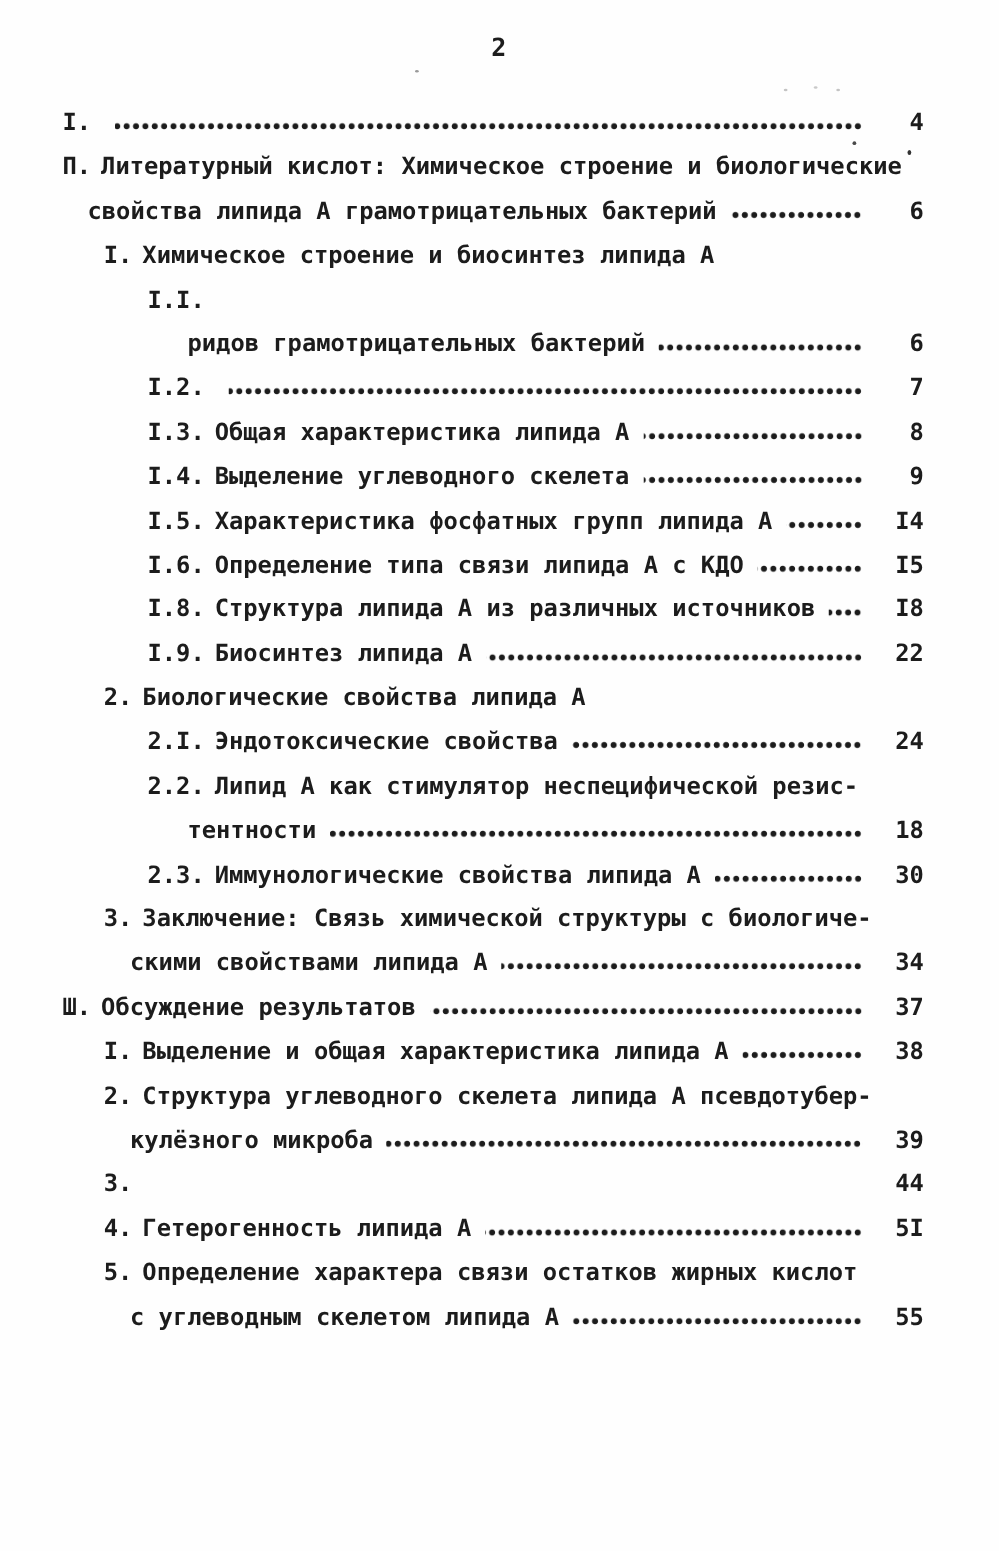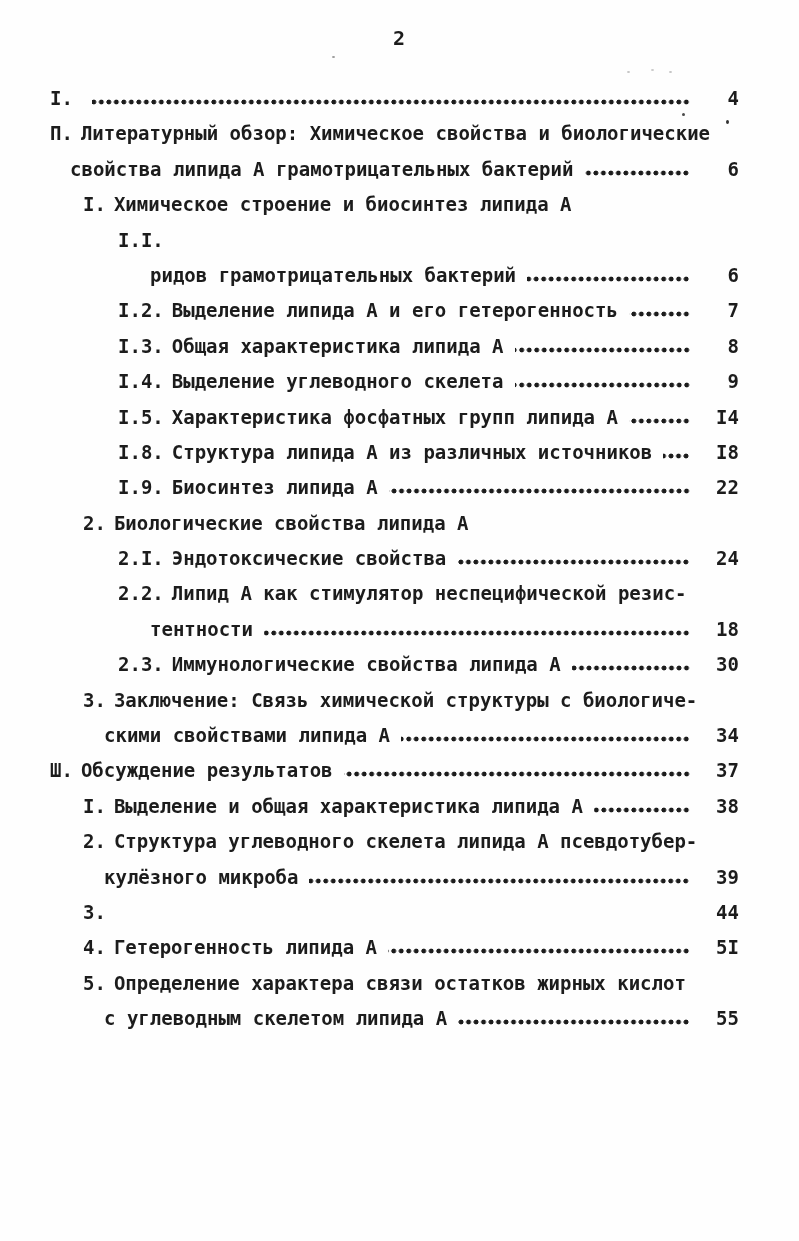--- a/index.html
+++ b/index.html
@@ -72,21 +72,21 @@
 <div class="toc">
     <div class="row l0">
       <span class="ind"></span>
       <span class="num">I.</span>
       <span class="leader"></span>
       <span class="pg">4</span>
     </div>
     <div class="row l0">
       <span class="ind"></span>
       <span class="num">П.</span>
-      <span class="txt">Литературный обзор: Химическое свойства и биологические</span>
+      <span class="txt">Литературный кислот: Химическое строение и биологические</span>
     </div>
     <div class="row l0c">
       <span class="ind"></span>
       <span class="txt">свойства липида А грамотрицательных бактерий</span>
       <span class="leader"></span>
       <span class="pg">6</span>
     </div>
     <div class="row l1">
       <span class="ind"></span>
       <span class="num">I.</span>
@@ -98,21 +98,20 @@
     </div>
     <div class="row l2c">
       <span class="ind"></span>
       <span class="txt">ридов грамотрицательных бактерий</span>
       <span class="leader"></span>
       <span class="pg">6</span>
     </div>
     <div class="row l2">
       <span class="ind"></span>
       <span class="num">I.2.</span>
-      <span class="txt">Выделение липида А и его гетерогенность</span>
       <span class="leader"></span>
       <span class="pg">7</span>
     </div>
     <div class="row l2">
       <span class="ind"></span>
       <span class="num">I.3.</span>
       <span class="txt">Общая характеристика липида А</span>
       <span class="leader"></span>
       <span class="pg">8</span>
     </div>
@@ -122,20 +121,27 @@
       <span class="txt">Выделение углеводного скелета</span>
       <span class="leader"></span>
       <span class="pg">9</span>
     </div>
     <div class="row l2">
       <span class="ind"></span>
       <span class="num">I.5.</span>
       <span class="txt">Характеристика фосфатных групп липида А</span>
       <span class="leader"></span>
       <span class="pg">I4</span>
+    </div>
+    <div class="row l2">
+      <span class="ind"></span>
+      <span class="num">I.6.</span>
+      <span class="txt">Определение типа связи липида А с КДО</span>
+      <span class="leader"></span>
+      <span class="pg">I5</span>
     </div>
     <div class="row l2">
       <span class="ind"></span>
       <span class="num">I.8.</span>
       <span class="txt">Структура липида А из различных источников</span>
       <span class="leader"></span>
       <span class="pg">I8</span>
     </div>
     <div class="row l2">
       <span class="ind"></span>

